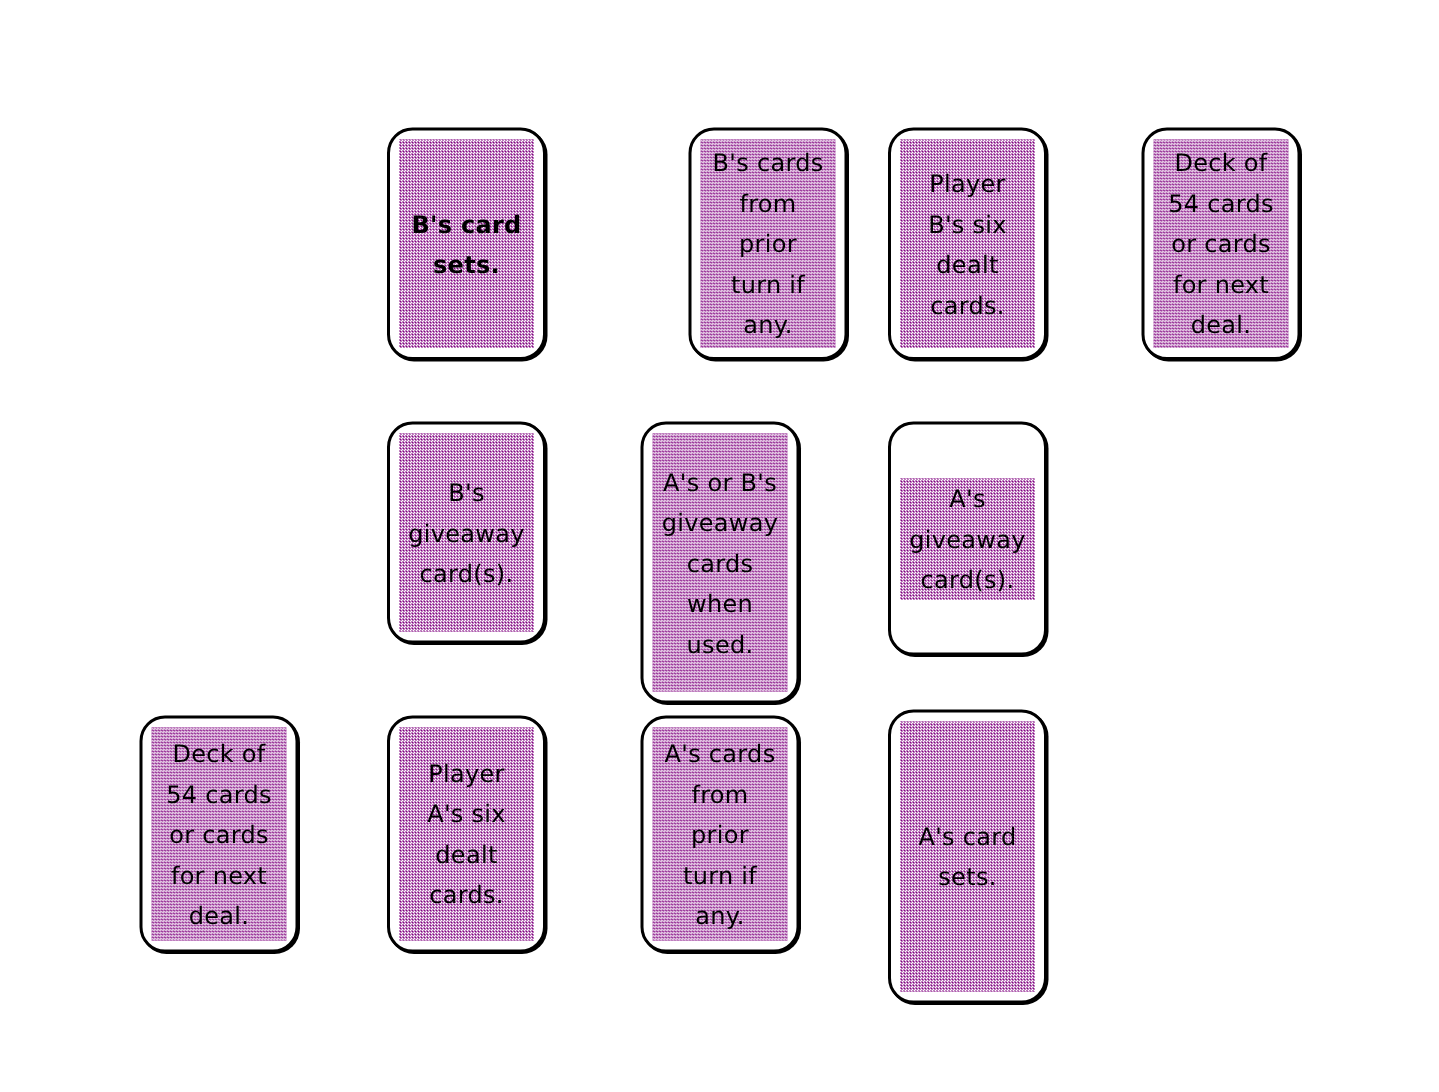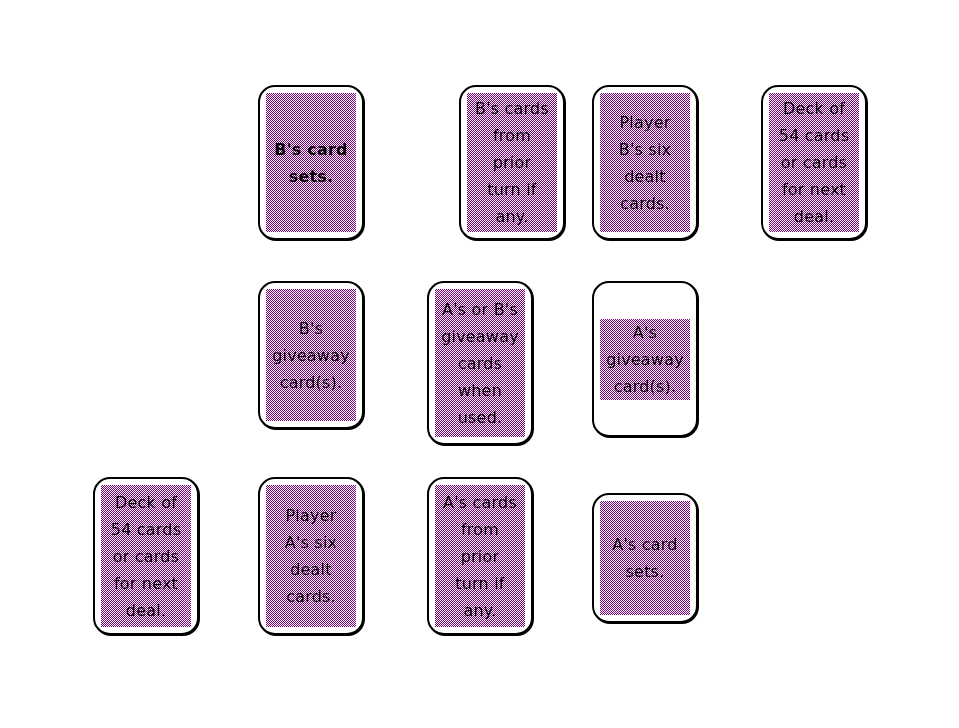--- a/index.html
+++ b/index.html
@@ -82,21 +82,21 @@
 deal.</div>
       </div>
     </div>
     <div class="card" style="left: 258px; top: 281px; height: 148px;">
       <div class="card-fill">
         <div class="card-label">B's
 giveaway
 card(s).</div>
       </div>
     </div>
-    <div class="card" style="left: 427px; top: 281px; height: 164px;">
+    <div class="card" style="left: 427px; top: 281px; height: 188px;">
       <div class="card-fill">
         <div class="card-label">A's or B's
 giveaway
 cards
 when
 used.</div>
       </div>
     </div>
     <div class="card" style="left: 592px; top: 281px; height: 156px; align-items: center;">
       <div class="card-fill">
@@ -124,19 +124,19 @@
     </div>
     <div class="card" style="left: 427px; top: 477px; height: 158px; justify-content: center;">
       <div class="card-fill">
         <div class="card-label">A's cards
 from
 prior
 turn if
 any.</div>
       </div>
     </div>
-    <div class="card" style="left: 592px; top: 493px; height: 130px;">
+    <div class="card" style="left: 592px; top: 473px; height: 196px;">
       <div class="card-fill">
         <div class="card-label">A's card
 sets.</div>
       </div>
     </div>
   </div>
 
 </body></html>

